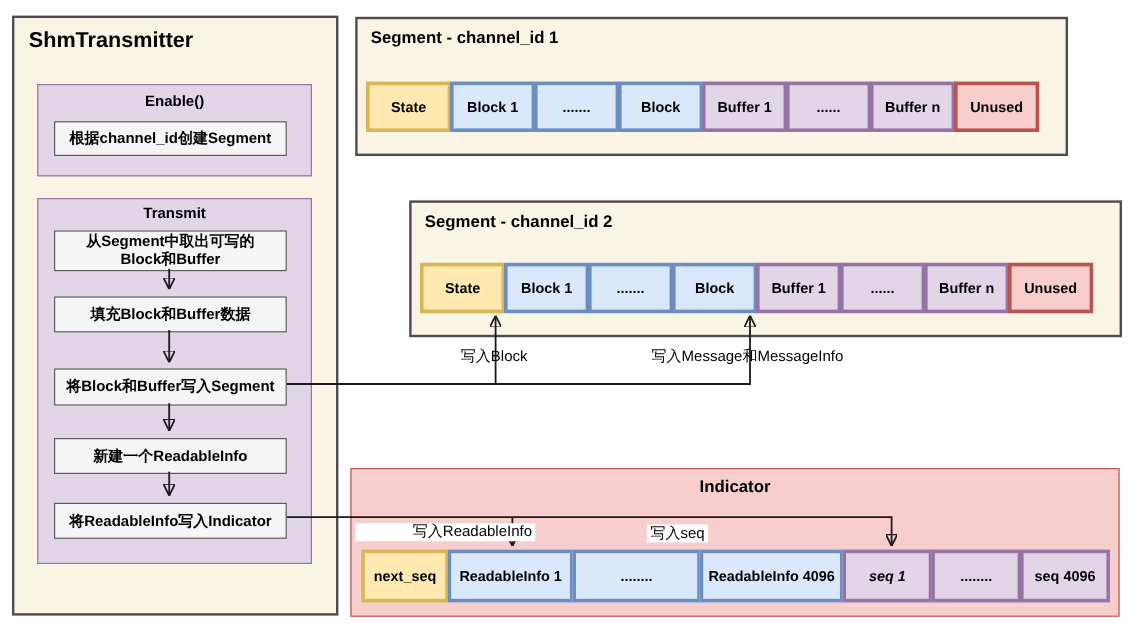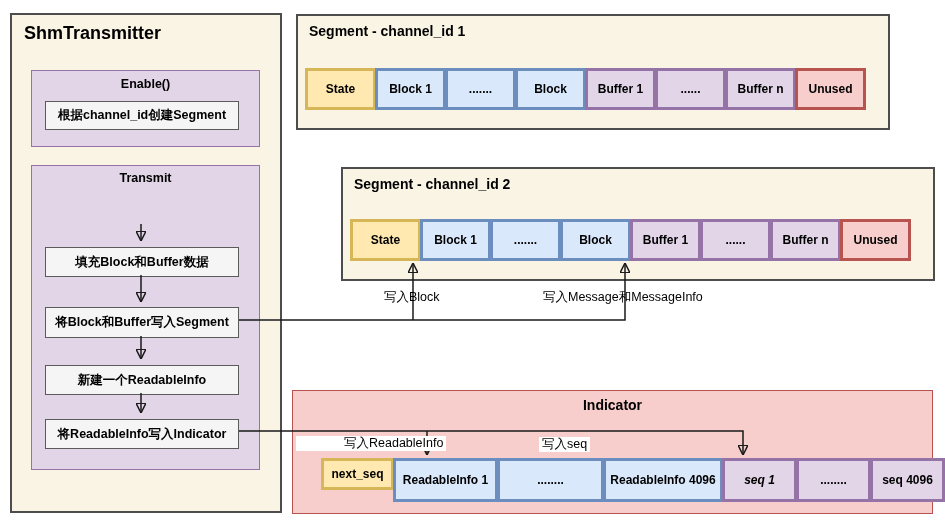--- a/index.html
+++ b/index.html
@@ -50,20 +50,22 @@
   <div class="panel" style="left:10px; top:13px; width:272px; height:500px;">
     <div class="panel-title big">ShmTransmitter</div>
 
     <div class="group" style="left:19px; top:55px; width:229px; height:77px;">
       <div class="group-title">Enable()</div>
       <div class="step-box" style="top:30px; height:29px;">根据channel_id创建Segment</div>
     </div>
 
     <div class="group" style="left:19px; top:150px; width:229px; height:305px;">
       <div class="group-title" style="padding-top:5px;">Transmit</div>
+      <div class="step-box" style="top:26px; height:34px;">从Segment中取出可写的
+Block和Buffer</div>
       <div class="step-box" style="top:81px; height:30px;">填充Block和Buffer数据</div>
       <div class="step-box" style="top:141px; height:31px;">将Block和Buffer写入Segment</div>
       <div class="step-box" style="top:199px; height:30px;">新建一个ReadableInfo</div>
       <div class="step-box" style="top:253px; height:30px;text-align:right;">将ReadableInfo写入Indicator</div>
     </div>
   </div>
 
   <div class="panel" style="left:296px; top:14px; width:594px; height:116px;">
     <div class="panel-title">Segment - channel_id 1</div>
     <div class="cells" style="left:7px; top:52px;">
@@ -88,21 +90,21 @@
       <div class="cell seg-cell purple">Buffer 1</div>
       <div class="cell seg-cell purple">......</div>
       <div class="cell seg-cell purple">Buffer n</div>
       <div class="cell seg-cell red">Unused</div>
     </div>
   </div>
 
   <div class="panel indicator-panel" style="left:292px; top:390px; width:641px; height:124px;">
     <div class="panel-title center" style="top:6px;">Indicator</div>
     <div class="cells" style="left:8px; top:67px;">
-      <div class="cell yellow" style="width:73px;  height:32px;margin-left:20px;">next_seq</div>
+      <div class="cell yellow" style="width:73px;  height:44px;">next_seq</div>
       <div class="cell blue" style="width:105px; height:44px;">ReadableInfo 1</div>
       <div class="cell blue" style="width:107px; height:44px;">........</div>
       <div class="cell blue" style="width:120px; height:44px;">ReadableInfo 4096</div>
       <div class="cell purple" style="width:75px;  height:44px;font-style:italic;">seq 1</div>
       <div class="cell purple" style="width:75px;  height:44px;">........</div>
       <div class="cell purple" style="width:75px;  height:44px;">seq 4096</div>
     </div>
   </div>
 
   <svg class="overlay" viewBox="0 0 945 525">

